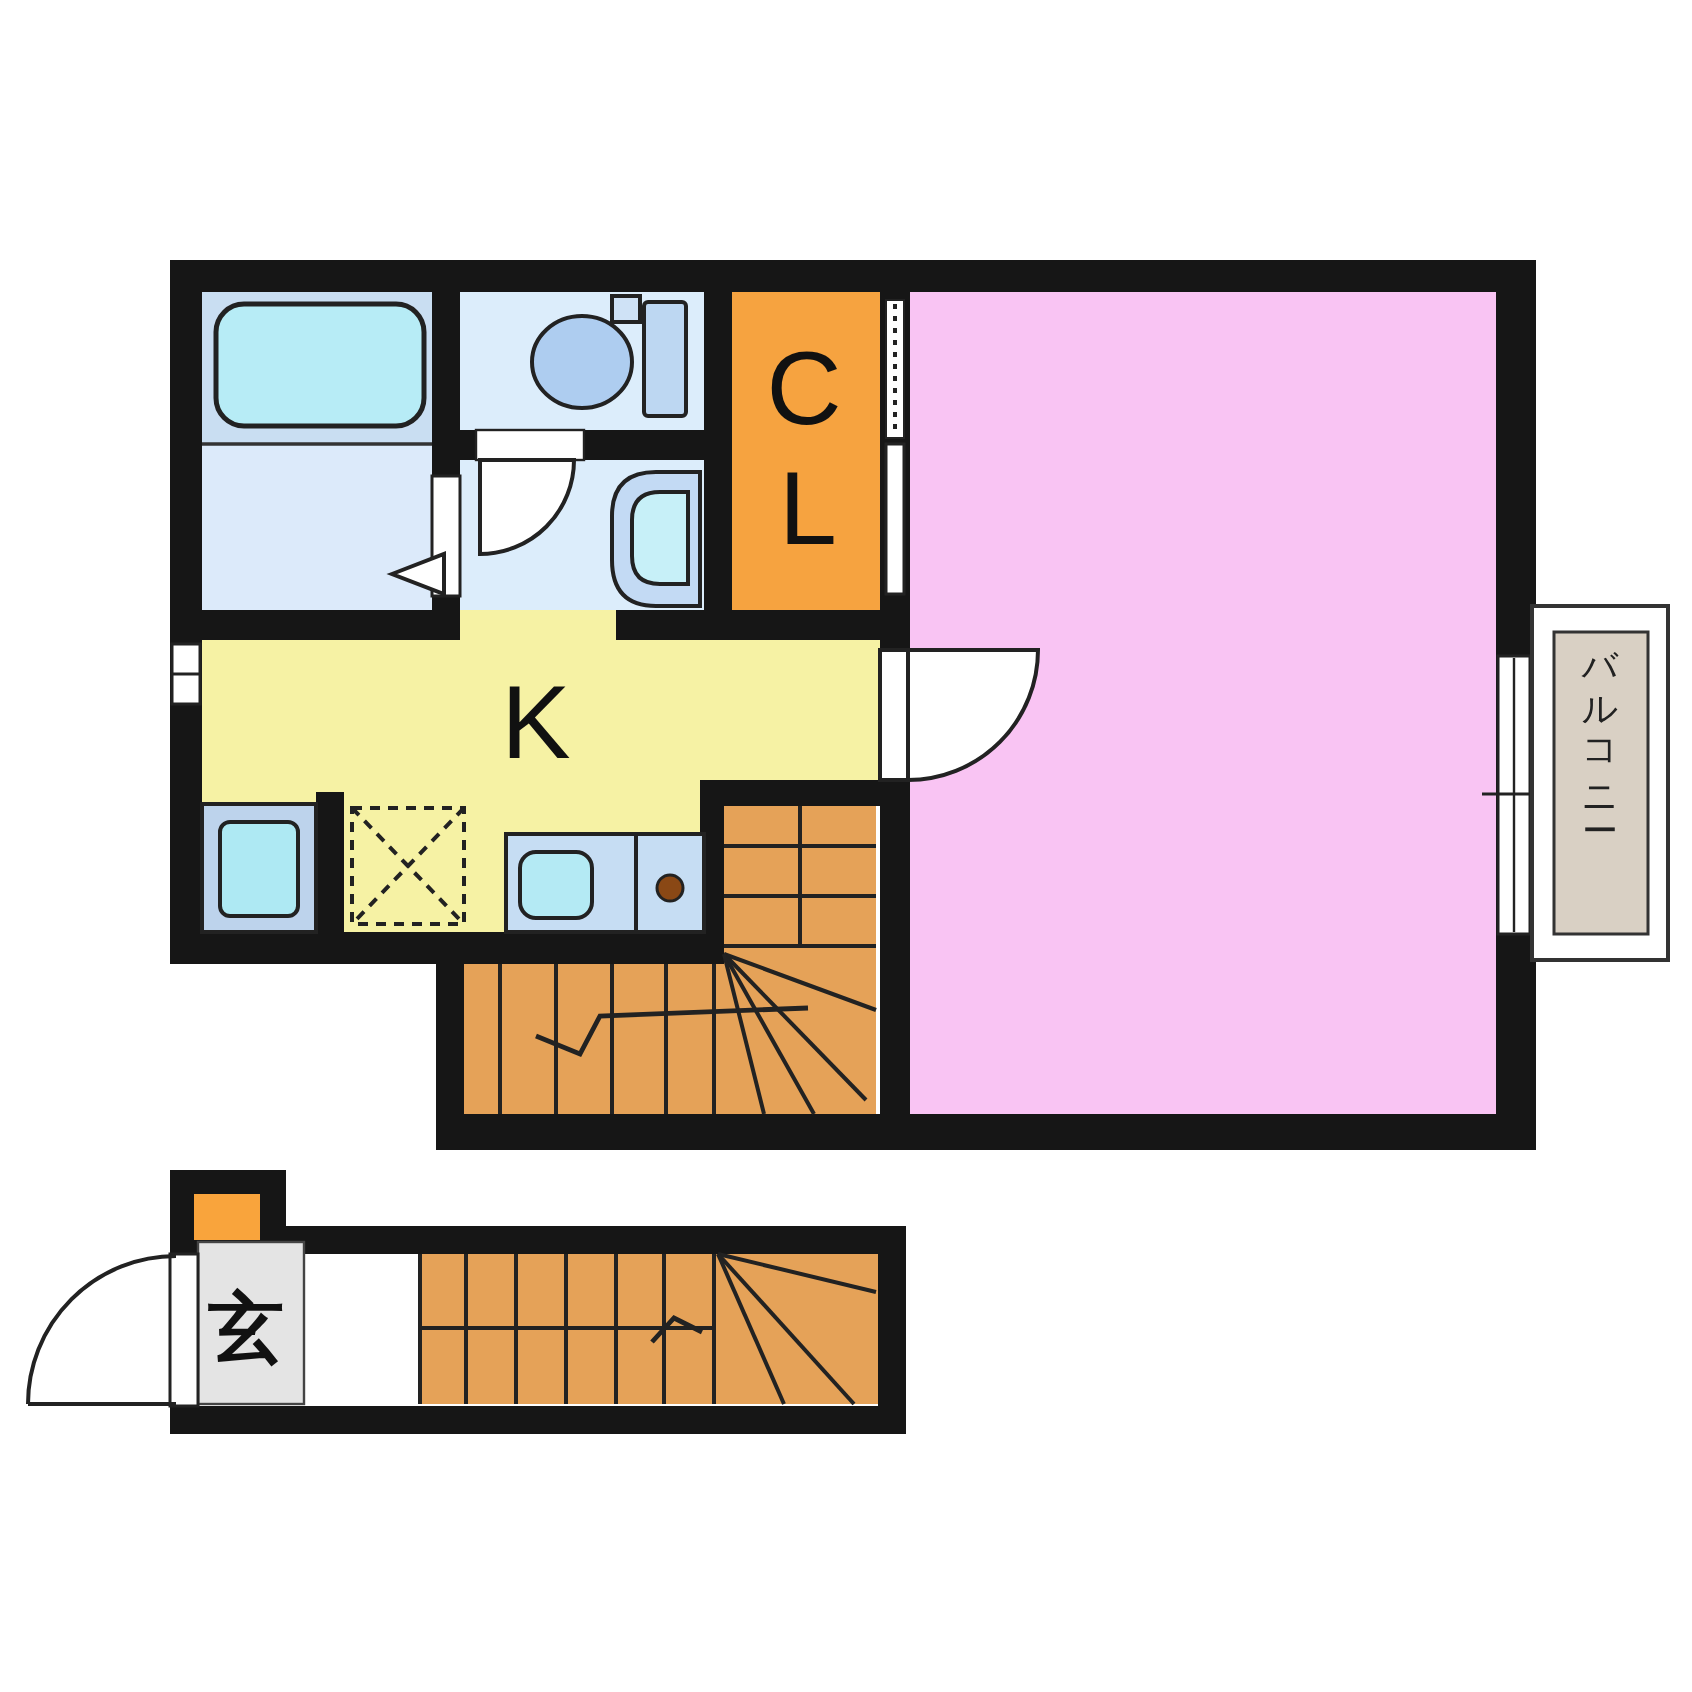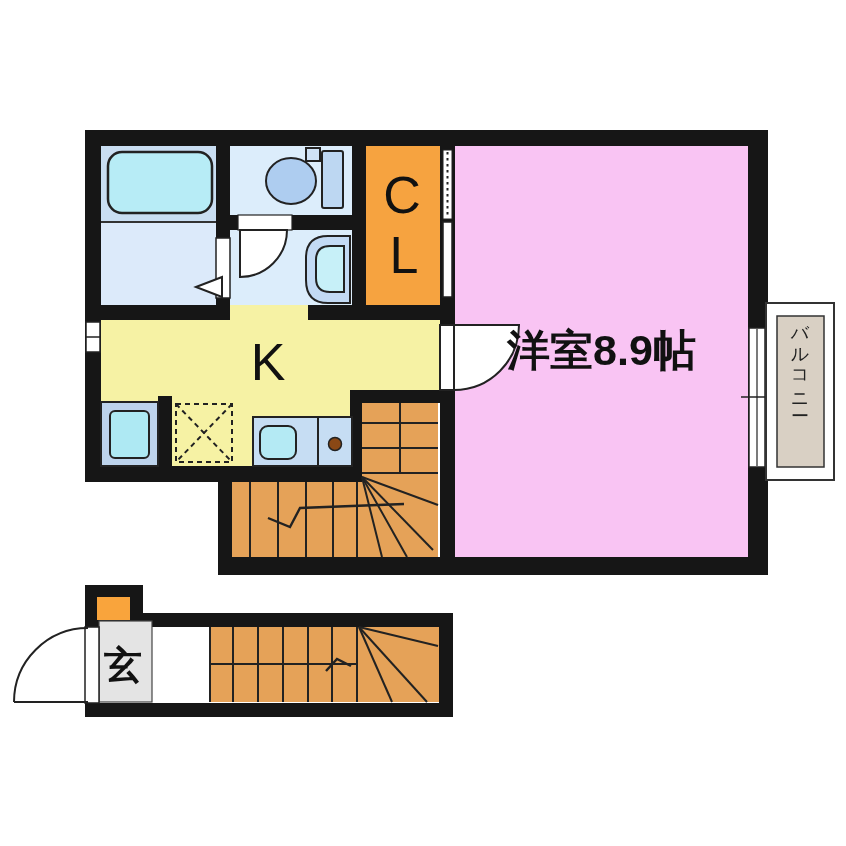--- a/index.html
+++ b/index.html
@@ -143,19 +143,18 @@
       <line x1="359" y1="627" x2="427" y2="702"></line>
       <line x1="359" y1="627" x2="392" y2="702"></line>
       <polyline points="326,671 337,659 351,666" stroke-width="2.4"></polyline>
     </g>
     <rect x="85" y="627" width="14" height="76" fill="#ffffff" stroke="#222" stroke-width="1.5"></rect>
     <path d="M88,628 A74,74 0 0 0 14,702" fill="none" stroke="#222" stroke-width="2"></path>
     <line x1="14" y1="702" x2="88" y2="702" stroke="#222" stroke-width="2"></line>
   </g>
 </svg>
 
-  <div class="lbl" id="lbl-western">洋室8.9帖</div>
   <div class="lbl" id="lbl-kitchen">K</div>
   <div class="lbl" id="lbl-cl-c">C</div>
   <div class="lbl" id="lbl-cl-l">L</div>
   <div class="lbl" id="lbl-genkan">玄</div>
   <div class="lbl" id="lbl-balcony">バルコニー</div>
 </div>
 
 </body></html>

